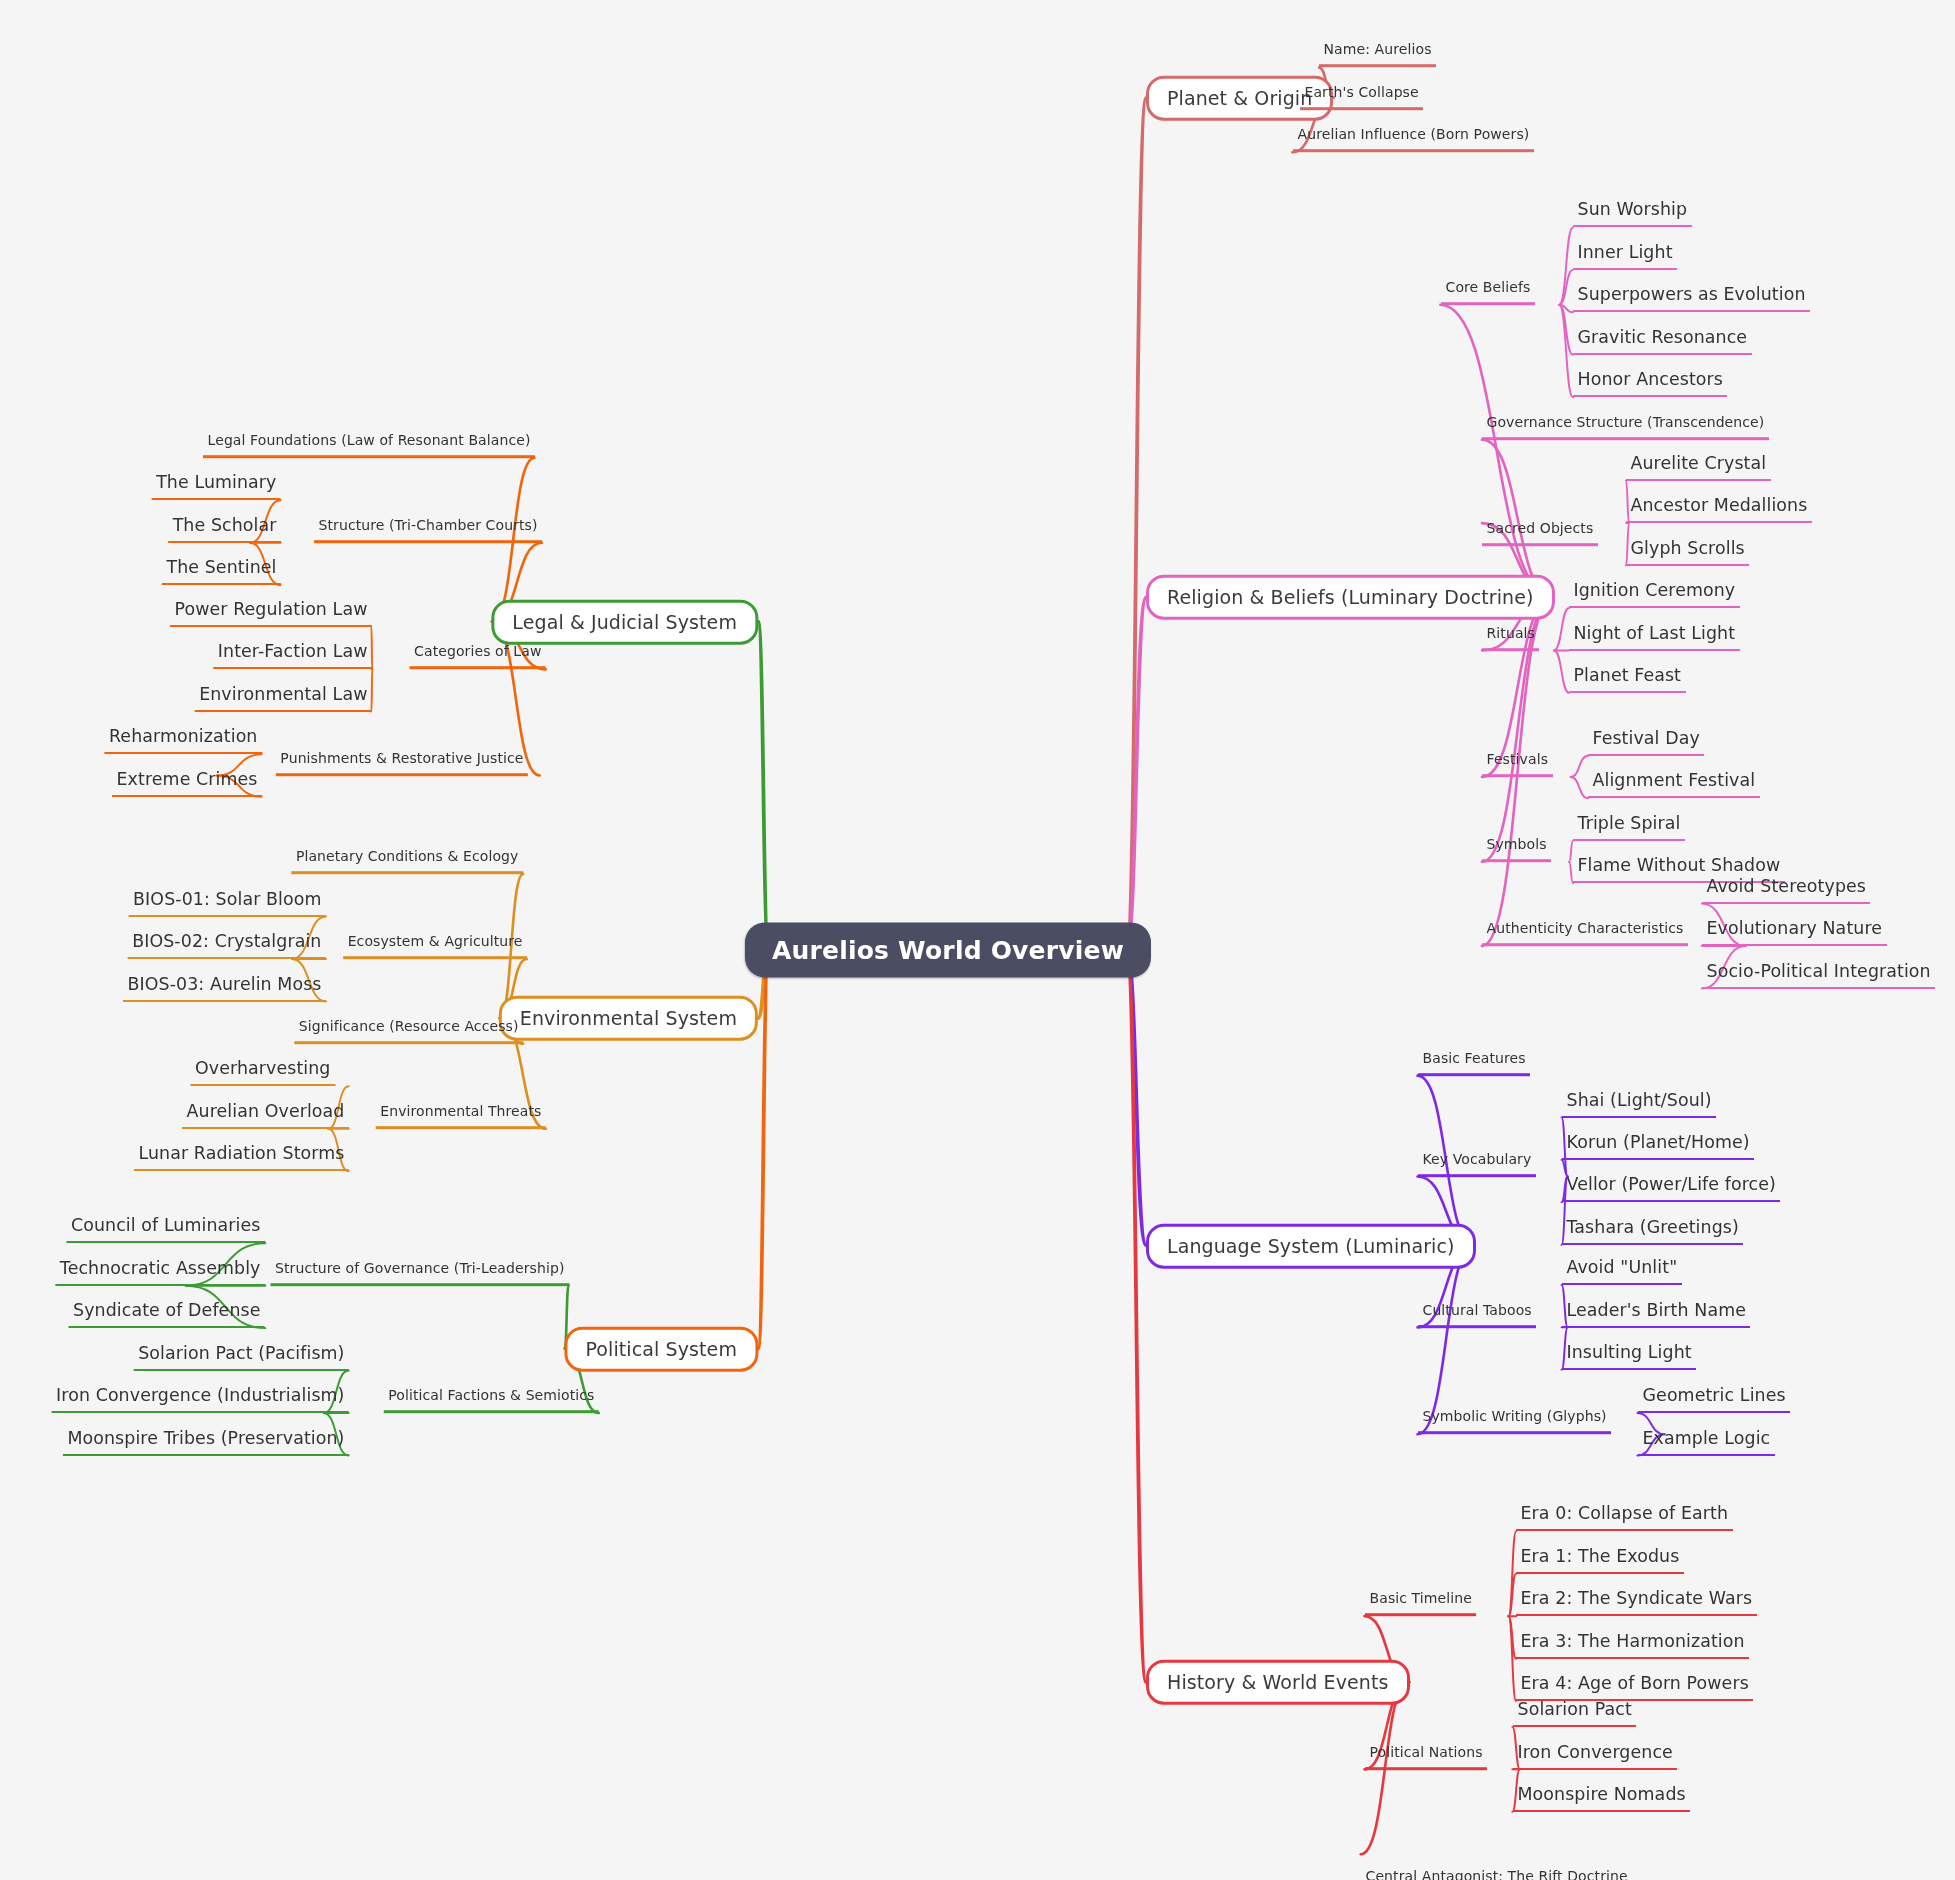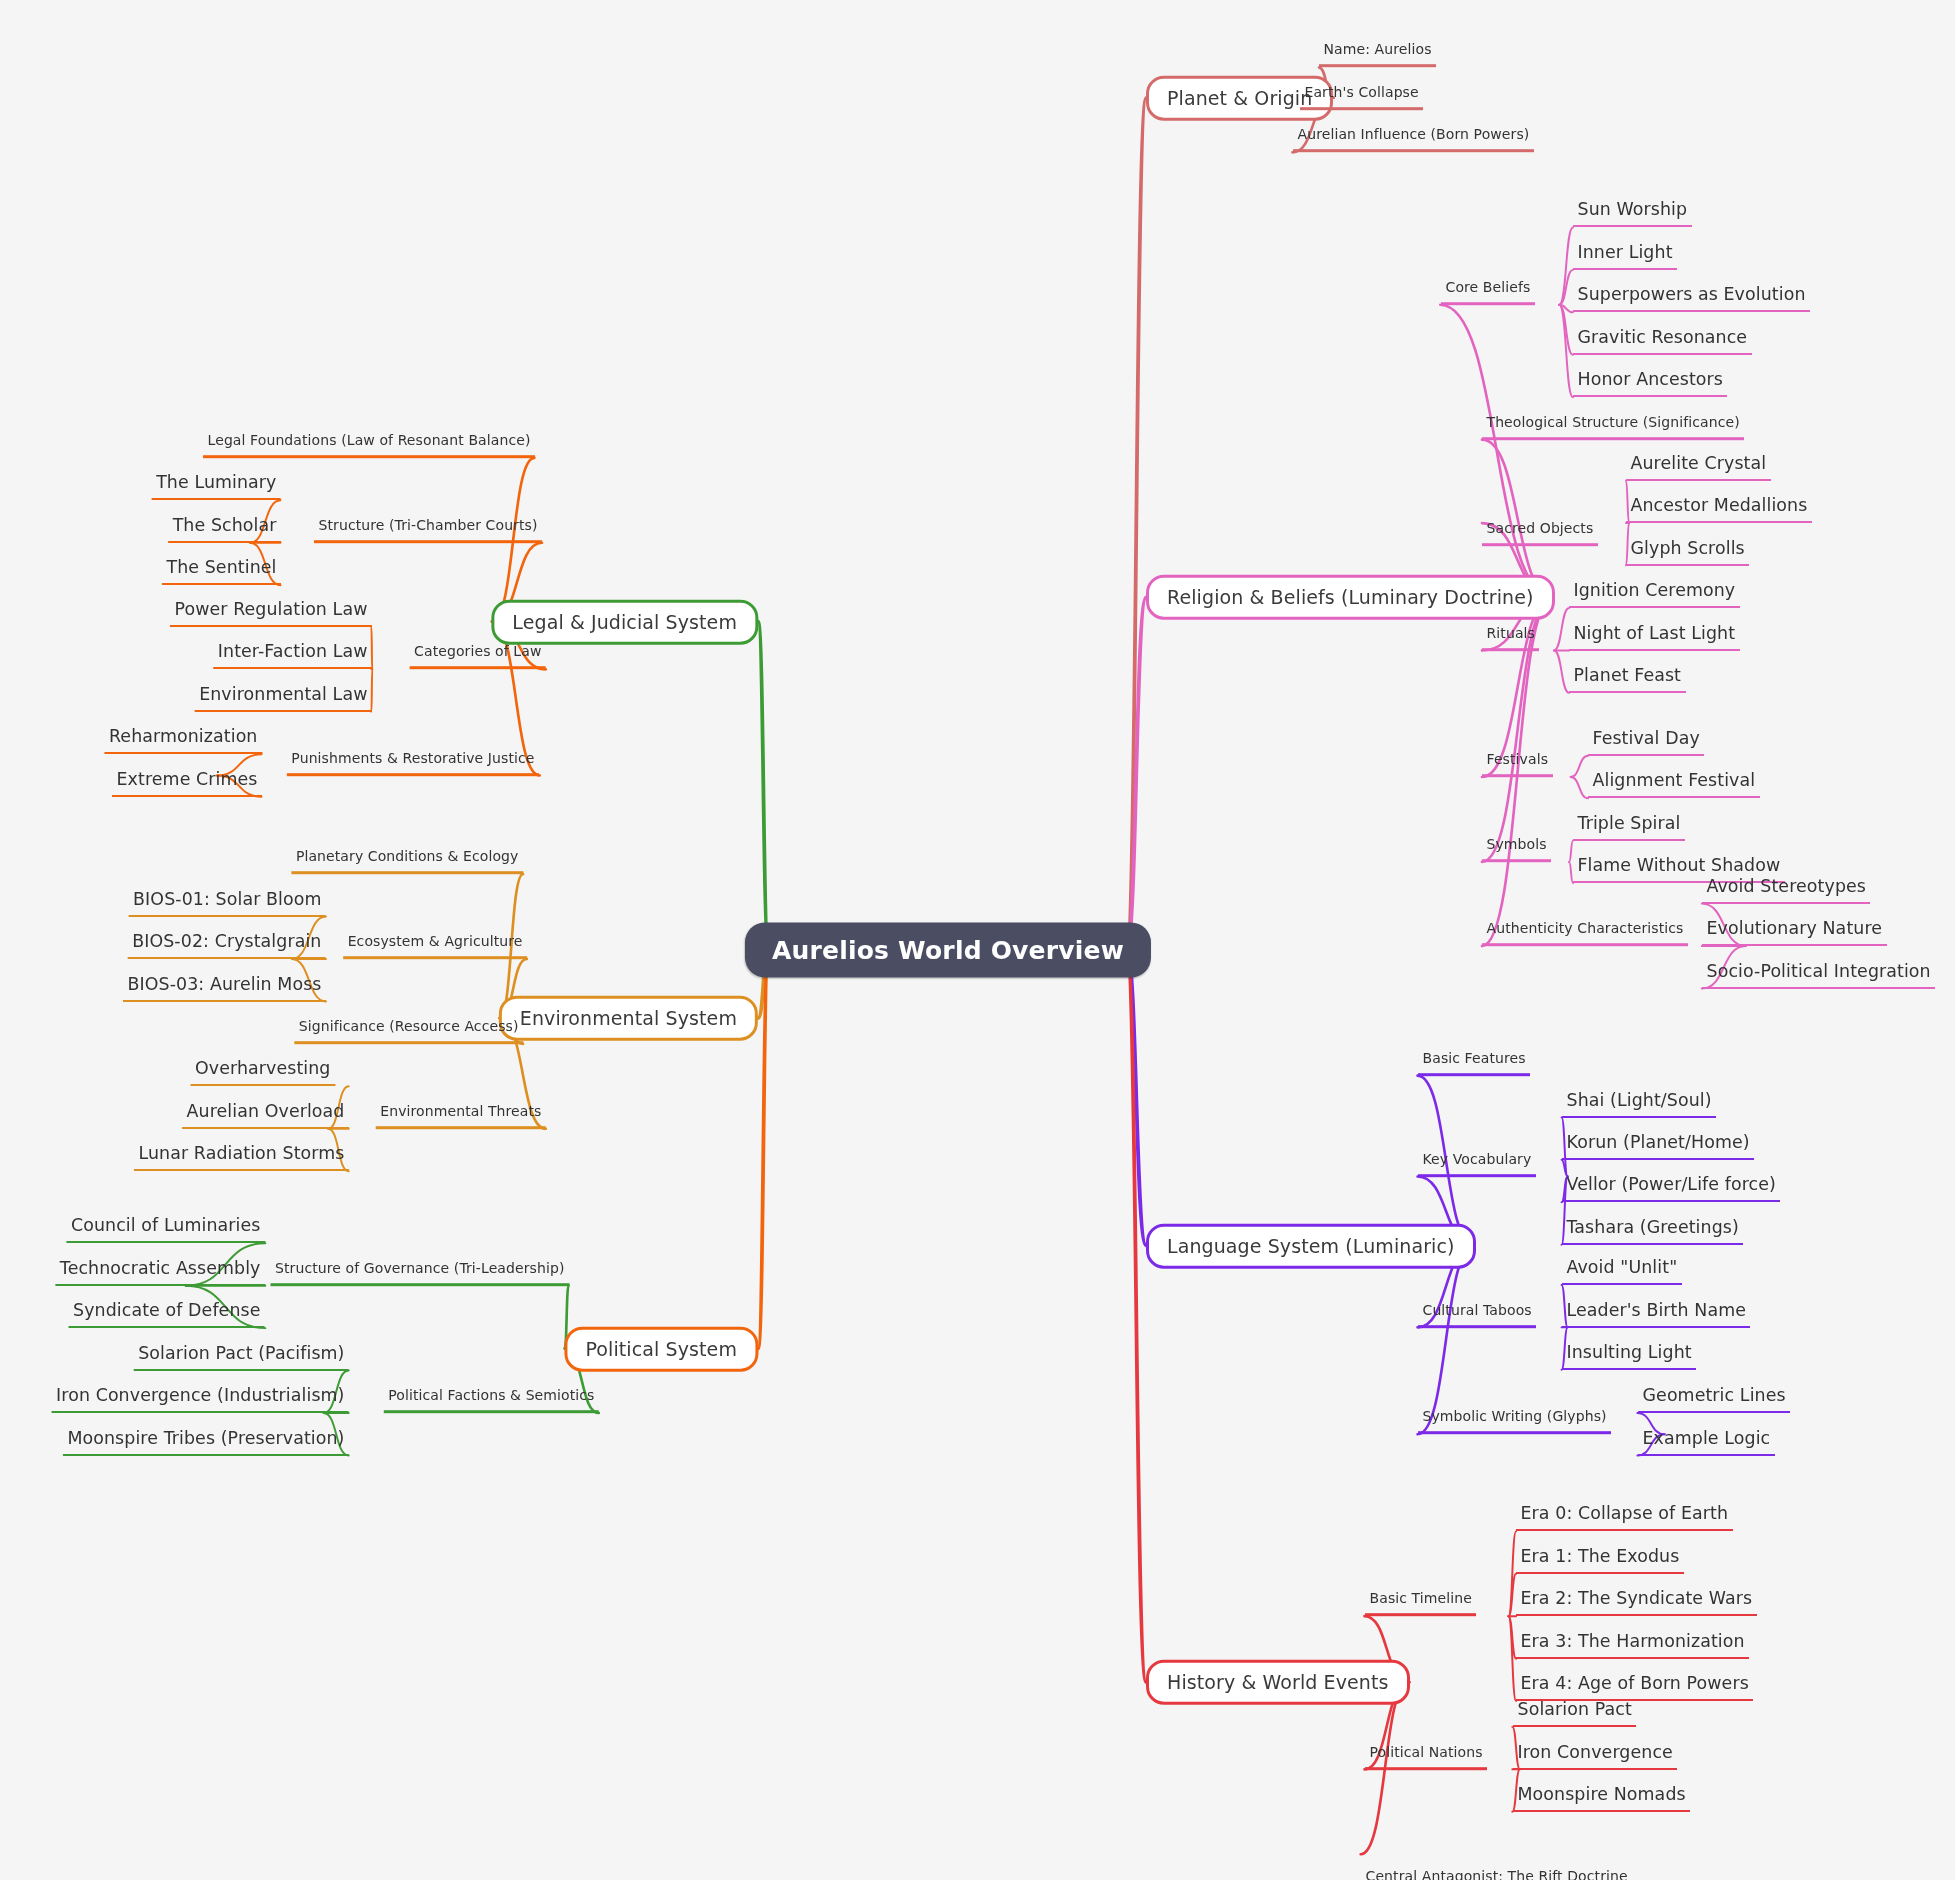--- a/index.html
+++ b/index.html
@@ -154,21 +154,21 @@
       <div class="node l2 anchor-r" style="left: 1319px; top: 67px; border-bottom-color: rgb(212, 106, 106);">Name: Aurelios</div>
       <div class="node l2 anchor-r" style="left: 1300px; top: 110px; border-bottom-color: rgb(212, 106, 106);">Earth's Collapse</div>
       <div class="node l2 anchor-r" style="left: 1293px; top: 152px; border-bottom-color: rgb(212, 106, 106);">Aurelian Influence (Born Powers)</div>
       <div class="node l1 mid-r" style="left: 1146px; top: 597px; border-color: rgb(227, 100, 192);">Religion &amp; Beliefs (Luminary Doctrine)</div>
       <div class="node l2 anchor-r" style="left: 1441px; top: 305px; border-bottom-color: rgb(227, 100, 192);">Core Beliefs</div>
       <div class="node l3 anchor-r" style="left: 1573px; top: 227px; border-bottom-color: rgb(227, 100, 192);">Sun Worship</div>
       <div class="node l3 anchor-r" style="left: 1573px; top: 270px; border-bottom-color: rgb(227, 100, 192);">Inner Light</div>
       <div class="node l3 anchor-r" style="left: 1573px; top: 312px; border-bottom-color: rgb(227, 100, 192);">Superpowers as Evolution</div>
       <div class="node l3 anchor-r" style="left: 1573px; top: 355px; border-bottom-color: rgb(227, 100, 192);">Gravitic Resonance</div>
       <div class="node l3 anchor-r" style="left: 1573px; top: 397px; border-bottom-color: rgb(227, 100, 192);">Honor Ancestors</div>
-      <div class="node l2 anchor-r" style="left: 1482px; top: 440px; border-bottom-color: rgb(227, 100, 192);">Theological Structure (Significance)</div>
+      <div class="node l2 anchor-r" style="left: 1482px; top: 440px; border-bottom-color: rgb(227, 100, 192);">Governance Structure (Transcendence)</div>
       <div class="node l2 anchor-r" style="left: 1482px; top: 546px; border-bottom-color: rgb(227, 100, 192);">Sacred Objects</div>
       <div class="node l3 anchor-r" style="left: 1626px; top: 481px; border-bottom-color: rgb(227, 100, 192);">Aurelite Crystal</div>
       <div class="node l3 anchor-r" style="left: 1626px; top: 523px; border-bottom-color: rgb(227, 100, 192);">Ancestor Medallions</div>
       <div class="node l3 anchor-r" style="left: 1626px; top: 566px; border-bottom-color: rgb(227, 100, 192);">Glyph Scrolls</div>
       <div class="node l2 anchor-r" style="left: 1482px; top: 651px; border-bottom-color: rgb(227, 100, 192);">Rituals</div>
       <div class="node l3 anchor-r" style="left: 1569px; top: 608px; border-bottom-color: rgb(227, 100, 192);">Ignition Ceremony</div>
       <div class="node l3 anchor-r" style="left: 1569px; top: 651px; border-bottom-color: rgb(227, 100, 192);">Night of Last Light</div>
       <div class="node l3 anchor-r" style="left: 1569px; top: 693px; border-bottom-color: rgb(227, 100, 192);">Planet Feast</div>
       <div class="node l2 anchor-r" style="left: 1482px; top: 777px; border-bottom-color: rgb(227, 100, 192);">Festivals</div>
       <div class="node l3 anchor-r" style="left: 1588px; top: 756px; border-bottom-color: rgb(227, 100, 192);">Festival Day</div>
@@ -209,21 +209,21 @@
       <div class="node l1 mid-l" style="left: 758px; top: 622px; border-color: rgb(61, 155, 53);">Legal &amp; Judicial System</div>
       <div class="node l2 anchor-l" style="left: 535px; top: 458px; border-bottom-color: rgb(242, 101, 13);">Legal Foundations (Law of Resonant Balance)</div>
       <div class="node l2 anchor-l" style="left: 542px; top: 543px; border-bottom-color: rgb(242, 101, 13);">Structure (Tri-Chamber Courts)</div>
       <div class="node l3 anchor-l" style="left: 281px; top: 500px; border-bottom-color: rgb(242, 101, 13);">The Luminary</div>
       <div class="node l3 anchor-l" style="left: 281px; top: 543px; border-bottom-color: rgb(242, 101, 13);">The Scholar</div>
       <div class="node l3 anchor-l" style="left: 281px; top: 585px; border-bottom-color: rgb(242, 101, 13);">The Sentinel</div>
       <div class="node l2 anchor-l" style="left: 546px; top: 669px; border-bottom-color: rgb(242, 101, 13);">Categories of Law</div>
       <div class="node l3 anchor-l" style="left: 372px; top: 627px; border-bottom-color: rgb(242, 101, 13);">Power Regulation Law</div>
       <div class="node l3 anchor-l" style="left: 372px; top: 669px; border-bottom-color: rgb(242, 101, 13);">Inter-Faction Law</div>
       <div class="node l3 anchor-l" style="left: 372px; top: 712px; border-bottom-color: rgb(242, 101, 13);">Environmental Law</div>
-      <div class="node l2 anchor-l" style="left: 539px; top: 776px; border-bottom-color: rgb(242, 101, 13);">Punishments &amp; Restorative Justice</div>
+      <div class="node l2 anchor-l" style="left: 528px; top: 776px; border-bottom-color: rgb(242, 101, 13);">Punishments &amp; Restorative Justice</div>
       <div class="node l3 anchor-l" style="left: 262px; top: 754px; border-bottom-color: rgb(242, 101, 13);">Reharmonization</div>
       <div class="node l3 anchor-l" style="left: 262px; top: 797px; border-bottom-color: rgb(242, 101, 13);">Extreme Crimes</div>
       <div class="node l1 mid-l" style="left: 758px; top: 1018px; border-color: rgb(221, 144, 33);">Environmental System</div>
       <div class="node l2 anchor-l" style="left: 523px; top: 874px; border-bottom-color: rgb(221, 144, 33);">Planetary Conditions &amp; Ecology</div>
       <div class="node l2 anchor-l" style="left: 527px; top: 959px; border-bottom-color: rgb(221, 144, 33);">Ecosystem &amp; Agriculture</div>
       <div class="node l3 anchor-l" style="left: 326px; top: 917px; border-bottom-color: rgb(221, 144, 33);">BIOS-01: Solar Bloom</div>
       <div class="node l3 anchor-l" style="left: 326px; top: 959px; border-bottom-color: rgb(221, 144, 33);">BIOS-02: Crystalgrain</div>
       <div class="node l3 anchor-l" style="left: 326px; top: 1002px; border-bottom-color: rgb(221, 144, 33);">BIOS-03: Aurelin Moss</div>
       <div class="node l2 anchor-l" style="left: 523px; top: 1044px; border-bottom-color: rgb(221, 144, 33);">Significance (Resource Access)</div>
       <div class="node l2 anchor-l" style="left: 546px; top: 1129px; border-bottom-color: rgb(221, 144, 33);">Environmental Threats</div>

